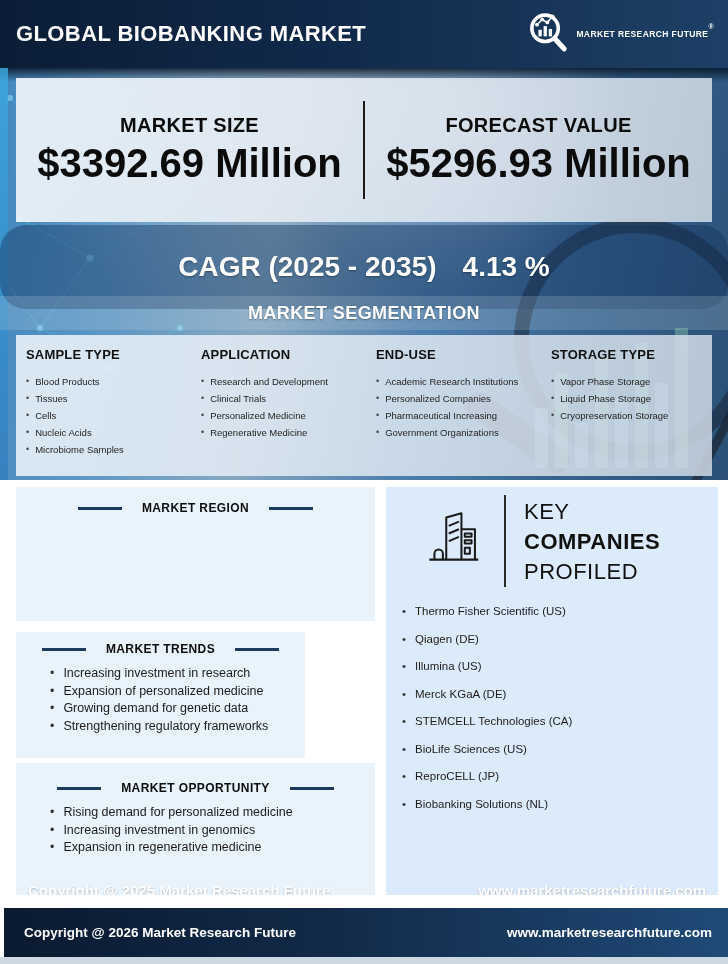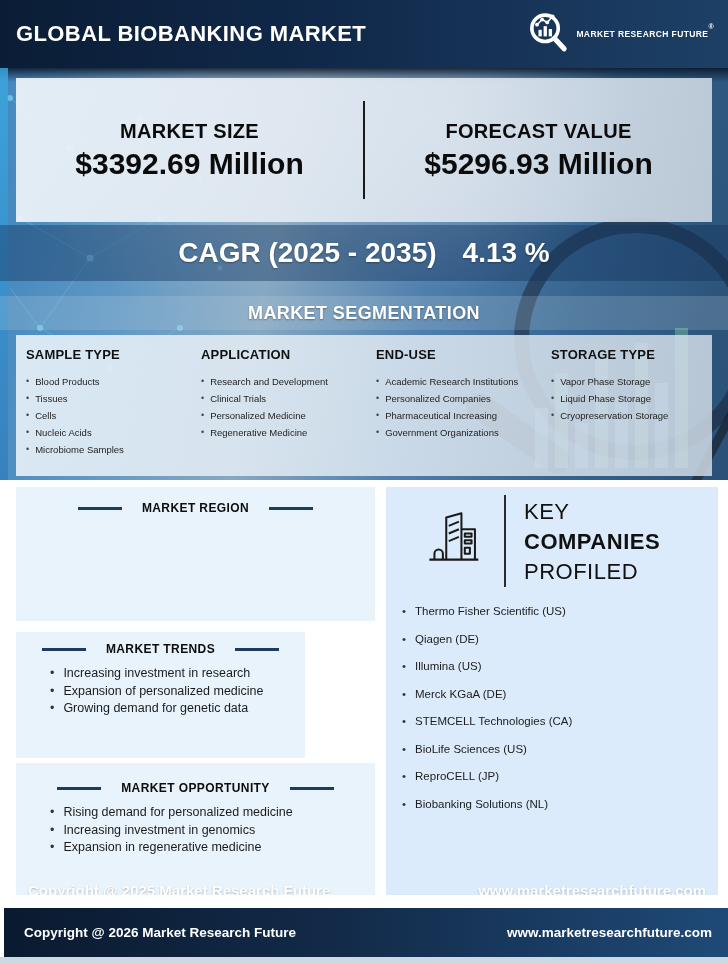--- a/index.html
+++ b/index.html
@@ -34,25 +34,25 @@
         background:linear-gradient(180deg,rgba(20,28,40,.75),rgba(40,50,65,.6));transform:rotate(28deg);}
   .chart-bars{position:absolute;right:40px;top:260px;display:flex;align-items:flex-end;gap:7px;}
   .chart-bars span{display:block;width:13px;background:rgba(150,200,240,.4);}
   .chart-bars span:nth-child(2n){background:rgba(140,210,170,.4);}
 
   .stat-panel{position:absolute;left:16px;top:10px;width:696px;height:144px;
         background:linear-gradient(100deg,rgba(240,245,250,.92),rgba(226,233,241,.88) 60%,rgba(211,220,230,.85));
         display:flex;align-items:center;}
   .stat-half{flex:1;text-align:center;}
   .stat-label{font-size:20px;font-weight:bold;color:#0b0b0b;letter-spacing:.3px;}
-  .stat-value{font-size:30px;font-weight:bold;color:#0b0b0b;margin-top:4px;}
+  .stat-value{font-size:40px;font-weight:bold;color:#0b0b0b;margin-top:4px;}
   .stat-divider{width:2px;height:98px;background:#1a1a1a;}
 
-  .cagr-band{position:absolute;left:0;top:157px;width:100%;height:56px;
-        background:rgba(20,50,90,.42);display:flex;align-items:center;justify-content:center;gap:26px;}
+  .cagr-band{position:absolute;left:0;top:157px;width:100%;height:84px;
+        background:rgba(20,50,90,.42);display:flex;align-items:center;justify-content:center;gap:26px;border-radius:26px;}
   .cagr-label,.cagr-value{color:#ffffff;font-size:28px;font-weight:bold;text-shadow:0 1px 2px rgba(0,0,0,.35);}
 
   .seg-title-band{position:absolute;left:0;top:228px;width:100%;height:34px;
         background:rgba(205,220,232,.20);display:flex;align-items:center;justify-content:center;}
   .seg-title{color:#ffffff;font-size:18px;font-weight:bold;letter-spacing:.4px;text-shadow:0 1px 2px rgba(0,0,0,.35);}
 
   .seg-panel{position:absolute;left:16px;top:267px;width:696px;height:141px;
         background:linear-gradient(100deg,rgba(233,242,249,.9),rgba(222,232,241,.86) 55%,rgba(213,223,233,.82));}
   .seg-col{position:absolute;top:12px;width:172px;}
   .seg-col-0{left:10px;} .seg-col-1{left:185px;} .seg-col-2{left:360px;} .seg-col-3{left:535px;}
@@ -238,20 +238,21 @@
   <div class="panel panel-trends">
     <div class="panel-title-row">
       <div class="title-line"></div>
       <div class="panel-title">MARKET TRENDS</div>
       <div class="title-line"></div>
     </div>
     <div class="bullet-list">
       <div class="bullet-item">Increasing investment in research</div>
       <div class="bullet-item">Expansion of personalized medicine</div>
       <div class="bullet-item">Growing demand for genetic data</div>
+      <div class="bullet-item">Strengthening regulatory frameworks</div>
     </div>
   </div>
 
   <div class="panel panel-opportunity">
     <div class="panel-title-row">
       <div class="title-line"></div>
       <div class="panel-title">MARKET OPPORTUNITY</div>
       <div class="title-line"></div>
     </div>
     <div class="bullet-list">

